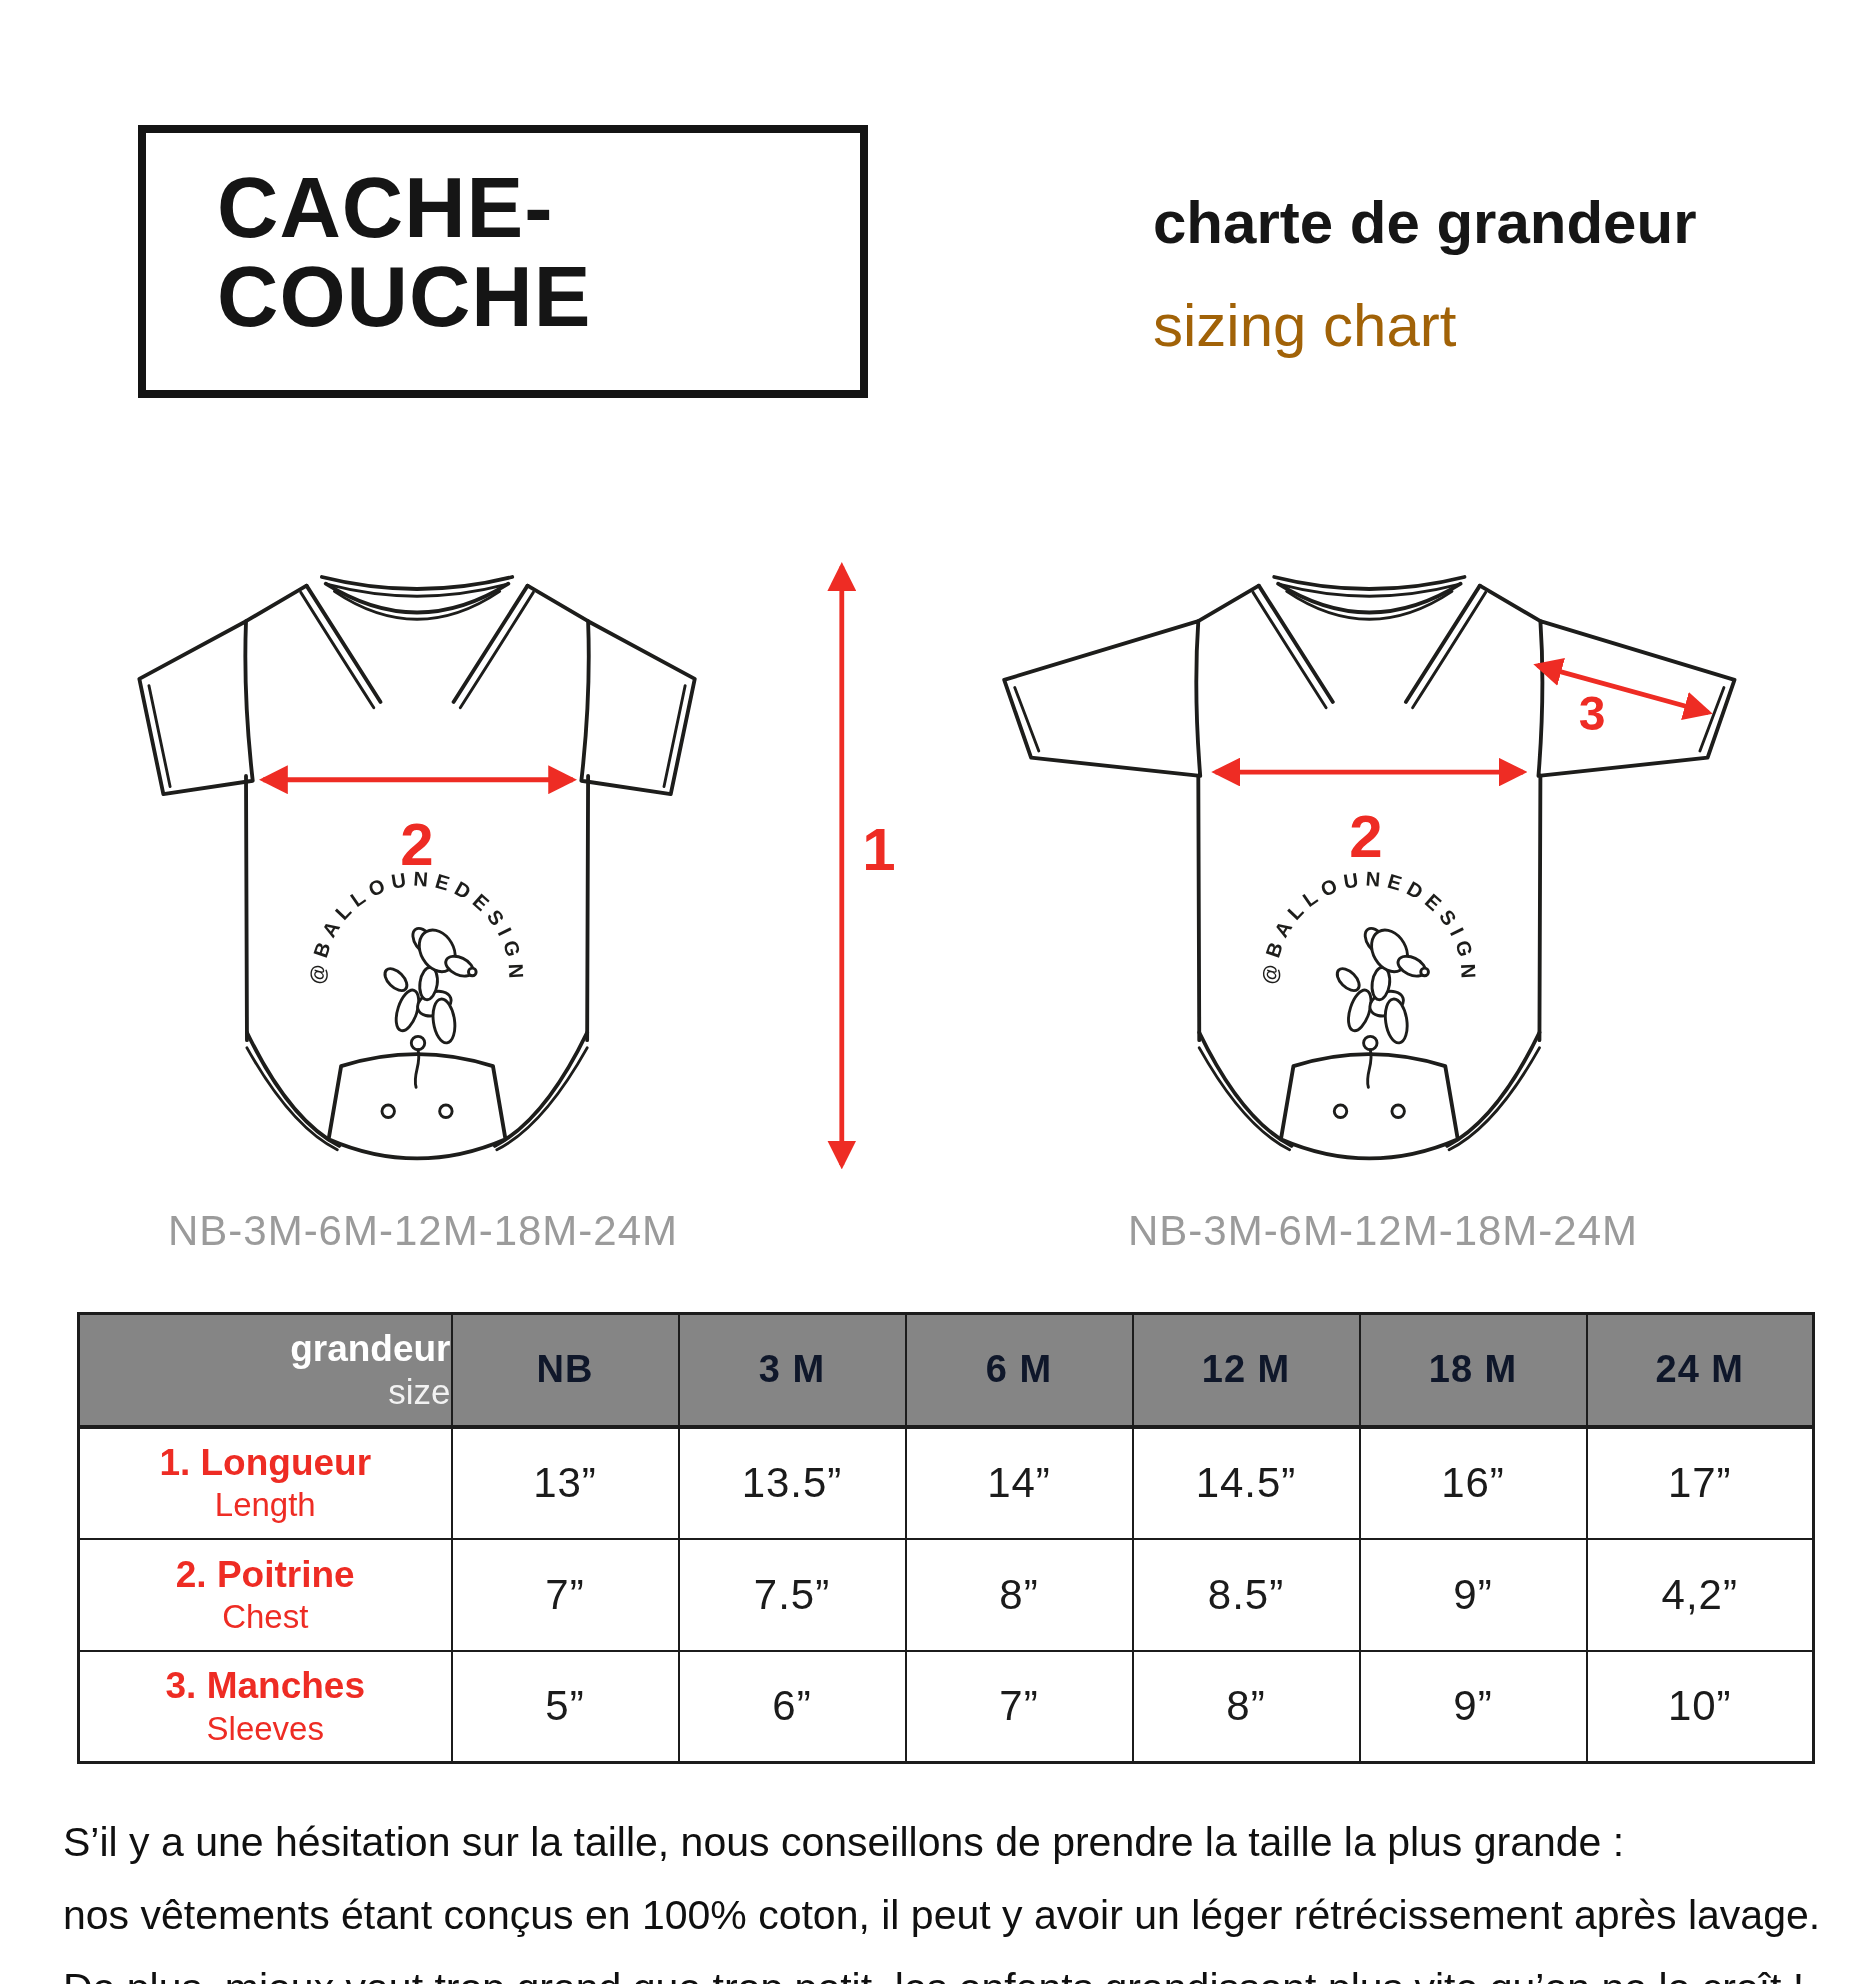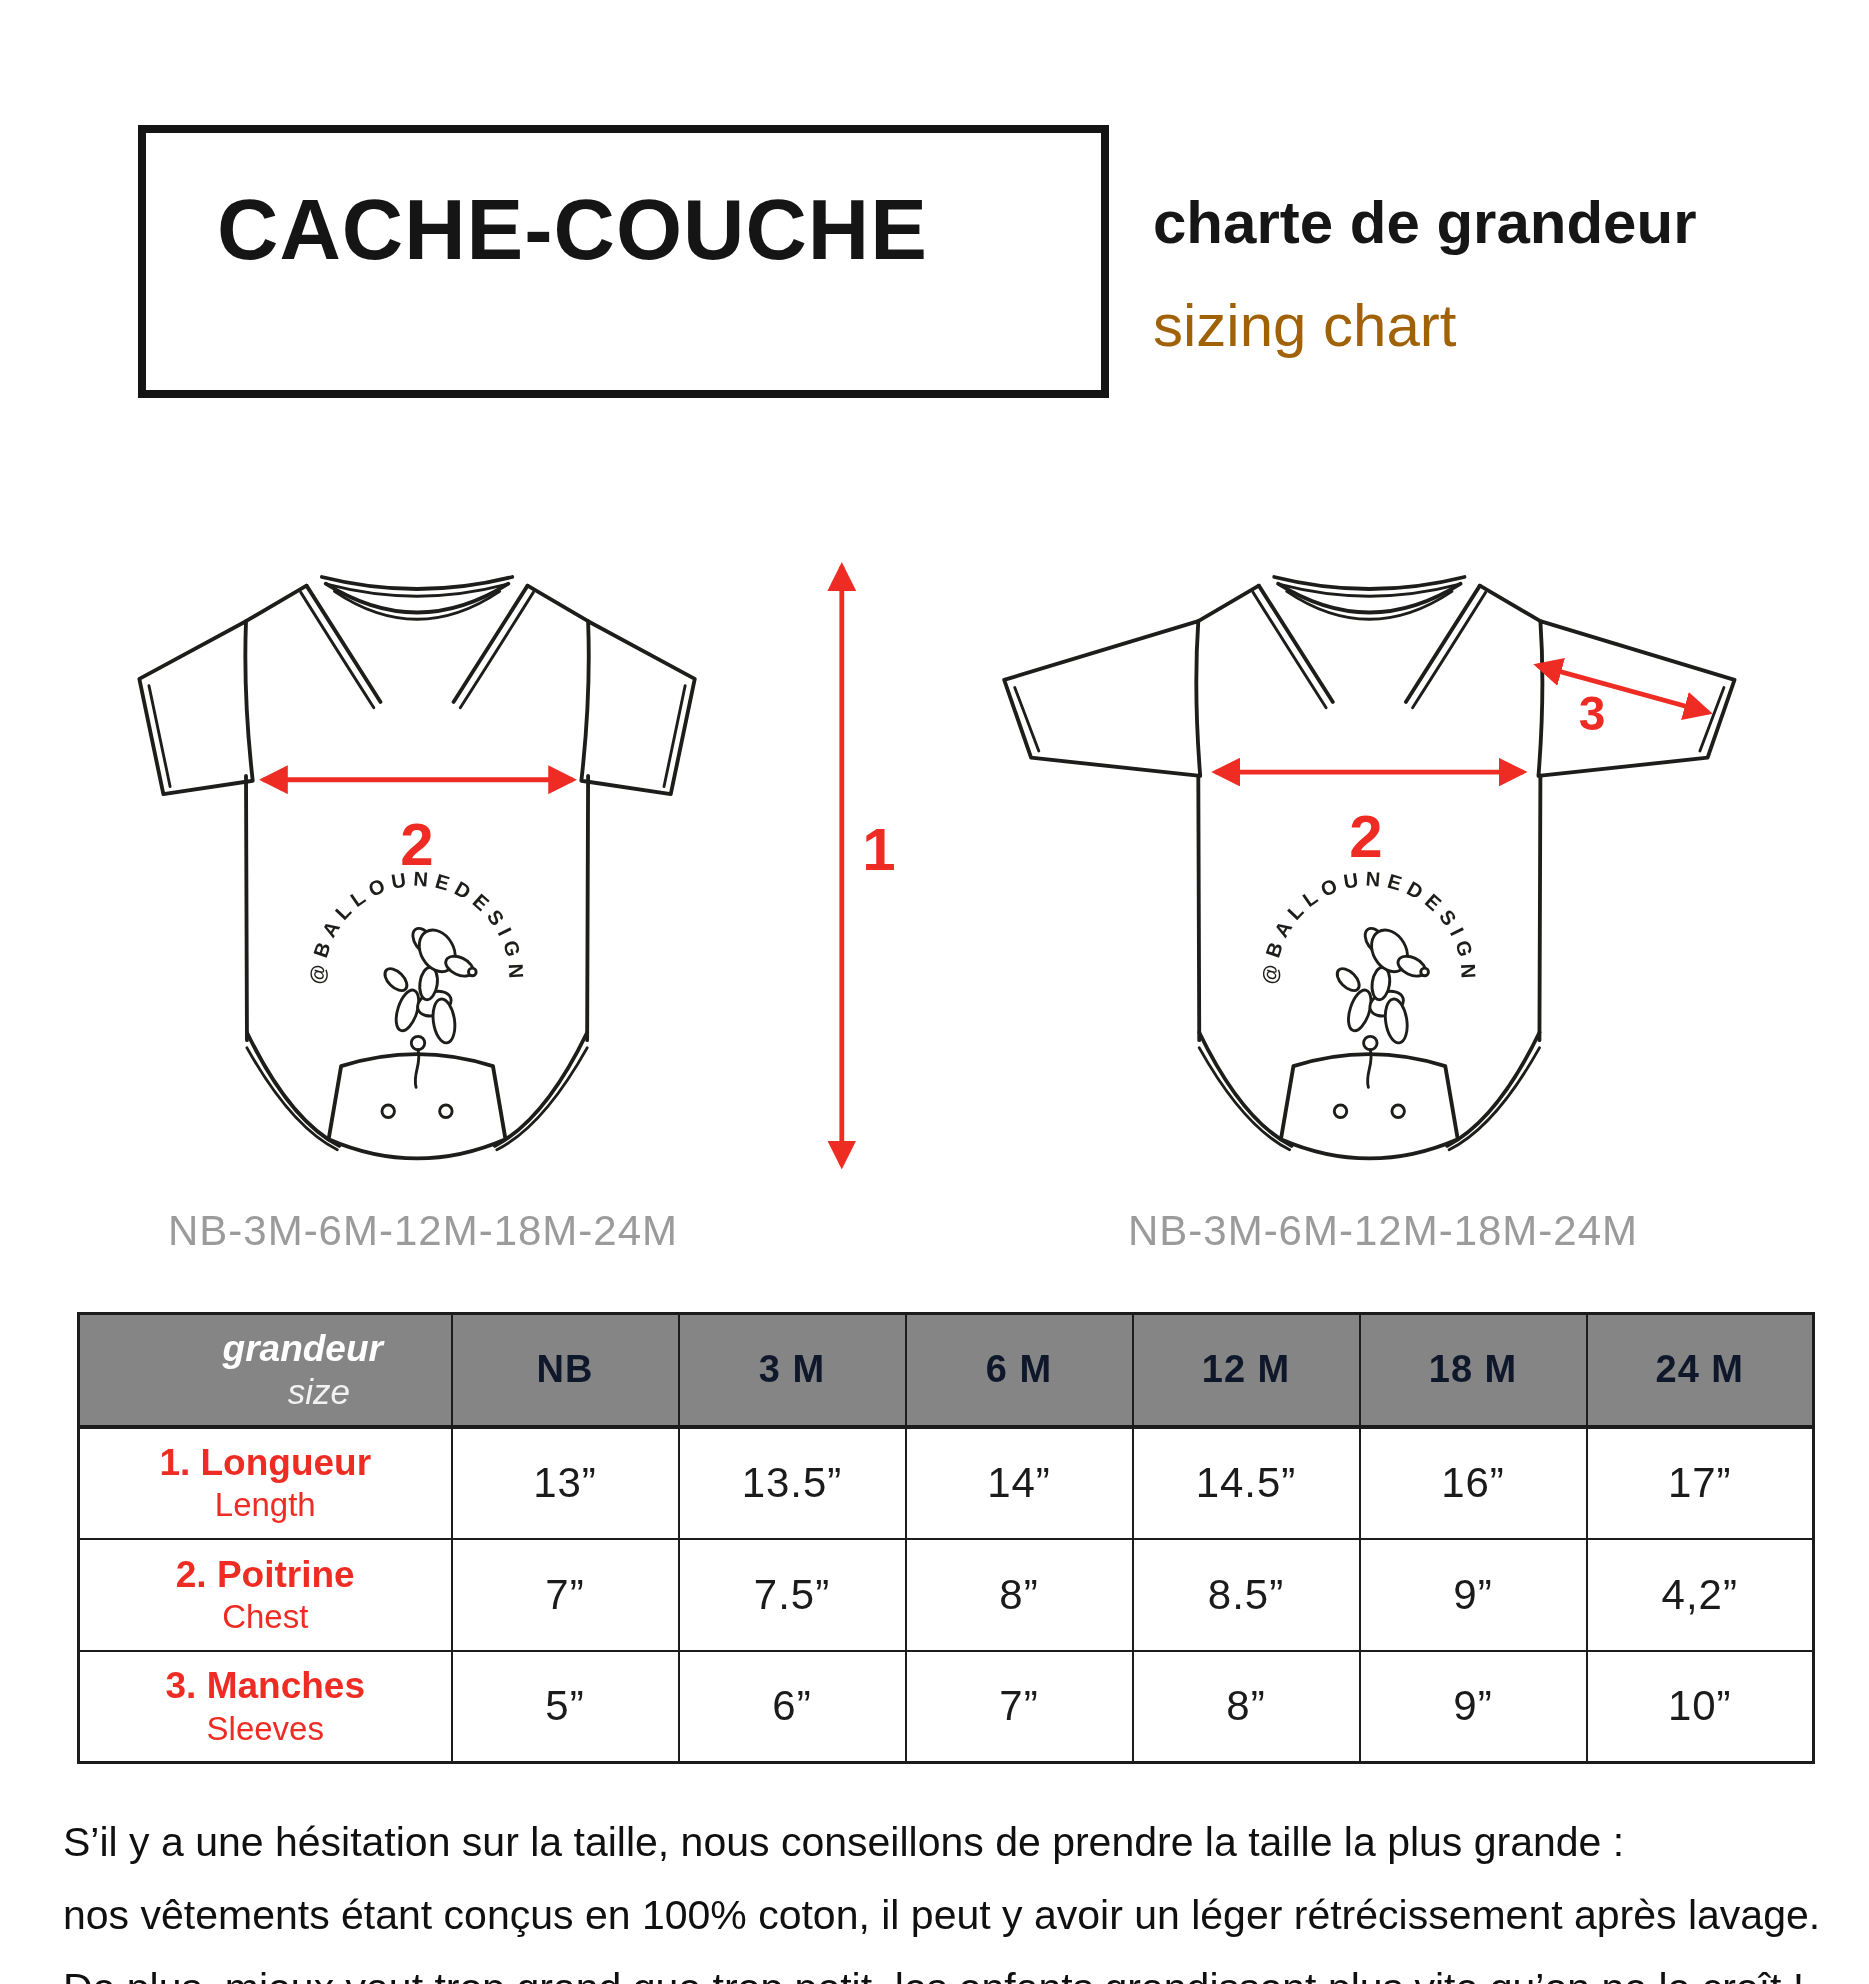--- a/index.html
+++ b/index.html
@@ -3,23 +3,23 @@
 <meta charset="utf-8">
 <style>
   html,body { margin:0; padding:0; background:#ffffff; }
   .page {
     position:relative; width:1870px; height:1985px; background:#ffffff;
     font-family:"Liberation Sans", sans-serif; color:#1b1b1b; overflow:hidden;
   }
 
   
   .title-box {
-    position:absolute; left:138px; top:125px; width:971px; height:273px;
+    position:absolute; left:138px; top:125px; width:730px; height:273px;
     box-sizing:border-box; border:8.6px solid #141414; background:#ffffff;
-    padding:52px 0 0 71px;
+    padding:30px 0 0 71px;
   }
   .product-fr { font-size:85px; font-weight:700; letter-spacing:1px; color:#151515; line-height:1.05; }
   .product-en { font-size:58px; font-weight:400; letter-spacing:18px; color:#232323; margin-top:19px; }
   .chart-heading { position:absolute; left:1153px; top:188px; }
   .heading-fr { font-size:60px; font-weight:700; color:#161616; line-height:1.15;text-align:center; }
   .heading-en { font-size:60px; font-weight:400; color:#a16207; line-height:1.15; margin-top:34px; }
 
   
   .illus { position:absolute; left:0; top:403px; }
   .ln  { fill:none; stroke:#1D1D1B; stroke-width:4;   stroke-linecap:round; stroke-linejoin:round; }
@@ -35,21 +35,21 @@
   
   .size-table {
     position:absolute; left:77px; top:1312px; width:1733px;
     border-collapse:collapse; table-layout:fixed; background:#ffffff;
   }
   .size-table th, .size-table td { border:2.9px solid #1c1c1c; vertical-align:middle; padding:0; }
   .size-table { border:3.8px solid #1c1c1c; }
   .size-table thead tr { height:113px; }
   .size-table tbody tr { height:112px; }
   .size-table thead th { background:#858585; border-bottom-width:4.8px; }
-  .corner { text-align:center; padding-left:75px !important;font-style:italic; }
+  .corner { text-align:right; padding-left:75px !important; }
   .corner-fr { font-size:37px; font-weight:700; color:#ffffff; line-height:1.2; }
   .corner-en { font-size:35px; font-weight:400; color:#f2f2f2; line-height:1.2;margin-left:32px; }
   .colhead { font-size:38px; font-weight:700; color:#0f172a; text-align:center; letter-spacing:1px; }
   .rlabel { background:#ffffff; text-align:center;border-radius:8px; }
   .r-fr { font-size:37px; font-weight:700; color:#EE2C24; line-height:1.2; }
   .r-en { font-size:33px; font-weight:400; color:#EE2C24; line-height:1.2; }
   .val { font-size:42px; font-weight:400; color:#1b1b1b; text-align:center; letter-spacing:1px; }
 
   
   .footer { position:absolute; left:63px; top:1806px; font-size:41px; line-height:73px; color:#101010; }

